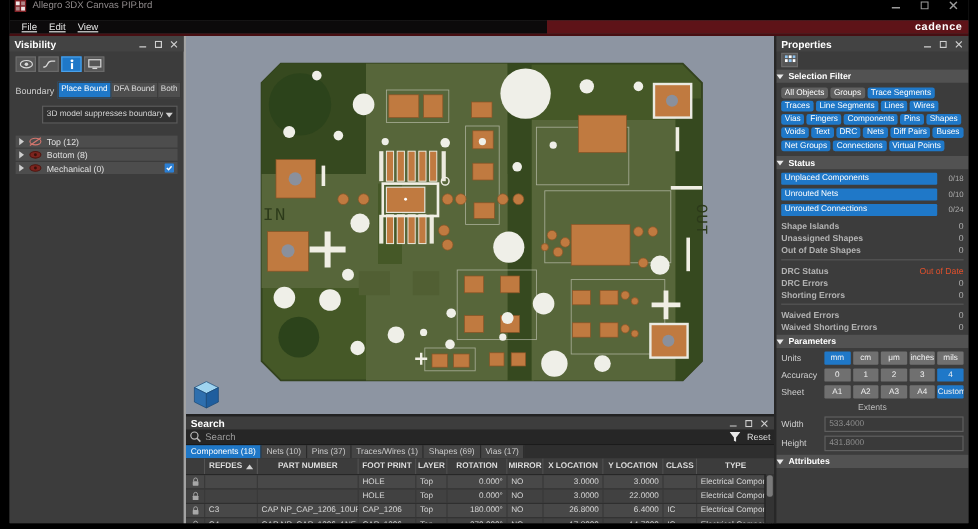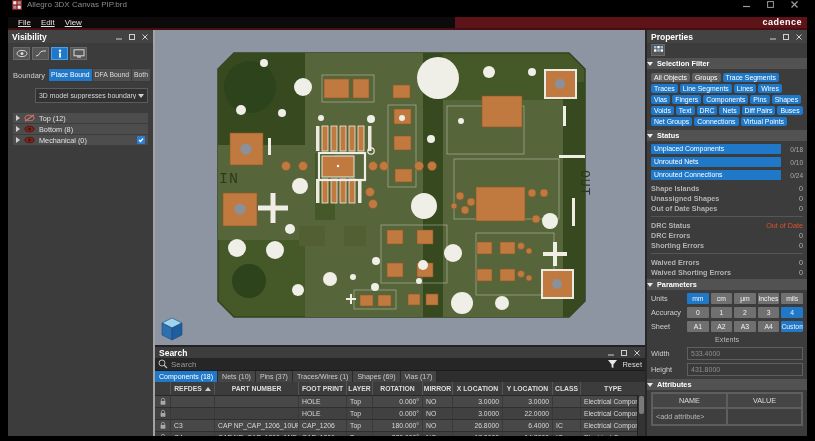--- a/index.html
+++ b/index.html
@@ -721,25 +721,19 @@
           </div>
           <div class="field-row">
             <span class="field-label">Height</span>
             <span class="field-input">431.8000</span>
           </div>
 
           <div class="sec-header">
             <span class="sec-caret"></span>
             <span>Attributes</span>
           </div>
-          <div class="attr-table">
-            <div class="attr-cell">NAME</div>
-            <div class="attr-cell">VALUE</div>
-            <div class="attr-cell row">&lt;add attribute&gt;</div>
-            <div class="attr-cell row"></div>
-          </div>
 
         </div>
       </div>
 
     </div>
   </div>
 </div>
 
 </body></html>

